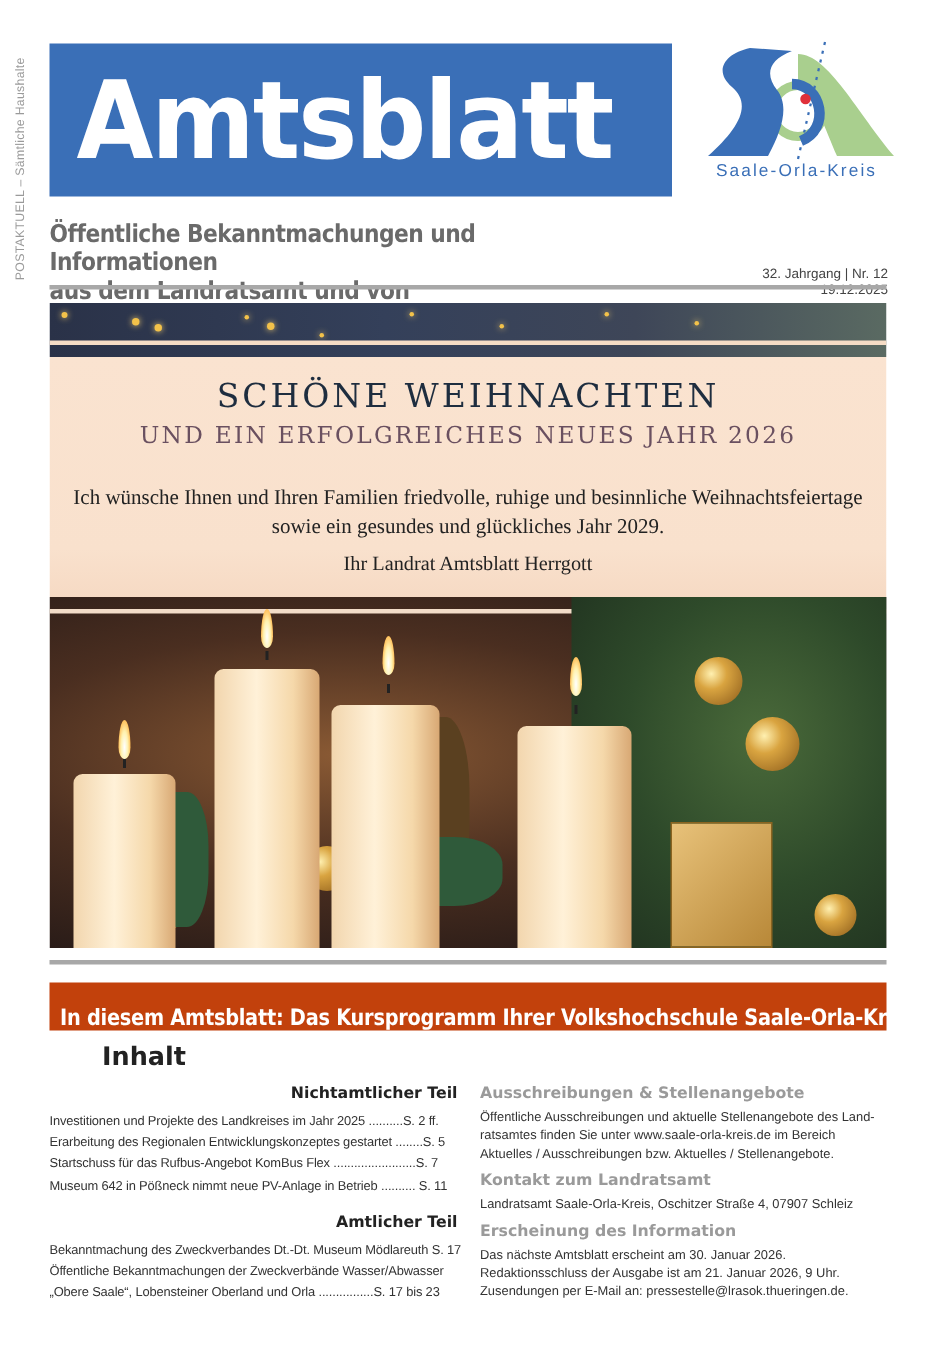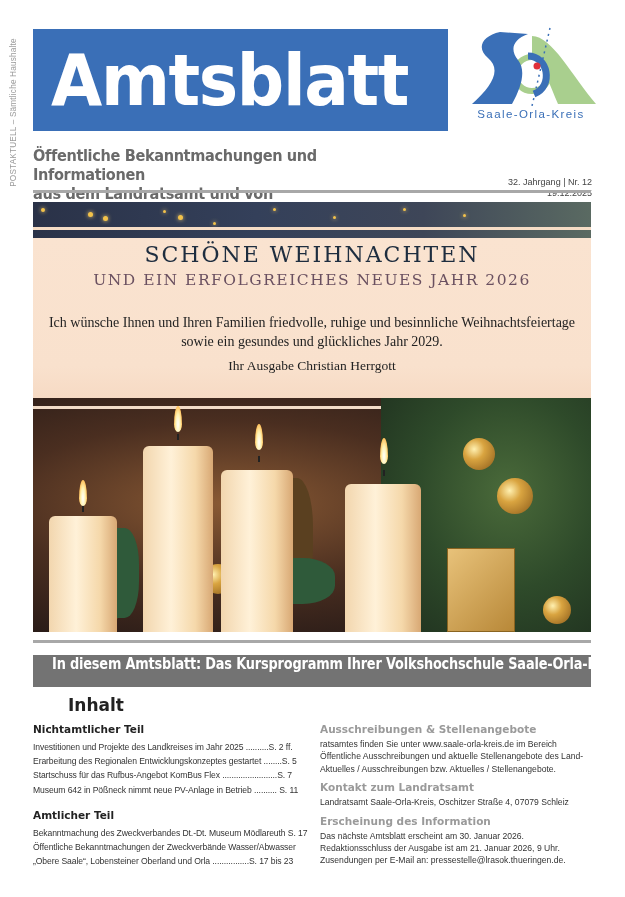--- a/index.html
+++ b/index.html
@@ -49,21 +49,21 @@
       background: linear-gradient(90deg, #2a3248 0%, #34405a 40%, #3e4658 70%, #5a6a62 100%);
     }
     .banner .sky .stripe { position: absolute; left: 0; top: 25px; width: 100%; height: 3px; background: #f5dcc5; }
     .dot { position: absolute; border-radius: 50%; background: #f3c24a; box-shadow: 0 0 4px #f6d070; }
     .banner .greeting {
       position: absolute; left: 0; top: 36px; width: 100%; height: 160px;
       background: linear-gradient(180deg, #fae3d0 0%, #f9e1cd 80%, #f6dac4 100%);
       text-align: center;
     }
     .g-head1 {
-      margin-top: 4px; font-family: "DejaVu Serif", serif; color: #1e2d3f;
+      margin-top: 14px; font-family: "DejaVu Serif", serif; color: #1e2d3f;
       font-size: 22px; letter-spacing: 2px; font-weight: normal;
     }
     .g-head2 {
       margin-top: 4px; font-family: "DejaVu Serif", serif; color: #6a5060;
       font-size: 15.5px; letter-spacing: 1.5px;
     }
     .g-body {
       margin-top: 24px; font-family: "Liberation Serif", serif; color: #222; font-size: 14px; line-height: 19px;
     }
     .g-sign {
@@ -92,31 +92,31 @@
       background: radial-gradient(circle at 35% 35%, #fff0b0 0%, #d9a440 35%, #8a5a1a 100%);
     }
     .gift {
       position: absolute; background: linear-gradient(135deg, #e8c27a, #b88838); border: 1px solid #8a6420;
     }
     .branch {
       position: absolute; background: #2f5a3a; border-radius: 40%;
     }
 
     .vhs-bar {
-      position: absolute; left: 33px; top: 655px; width: 558px; height: 32px; background: #737373;
-      display: flex; align-items: flex-start; padding-left: 19px;
+      position: absolute; left: 33px; top: 655px; width: 558px; height: 32px; background: #c2410c;
+      display: flex; align-items: flex-end; padding-left: 7px;
     }
     .vhs-bar span {
       color: #fff; font-family: "DejaVu Sans", sans-serif; font-weight: bold; font-size: 15px;
       white-space: nowrap; transform: scaleX(0.86); transform-origin: left center; letter-spacing: -0.2px;
     }
 
     .toc { position: absolute; left: 33px; top: 695px; width: 272px; }
     .toc h2 { font-family: "DejaVu Sans", sans-serif; font-weight: bold; color: #222; font-size: 17px; margin-bottom: 8px; margin-left: 35px; }
-    .toc h3 { font-family: "DejaVu Sans", sans-serif; font-weight: bold; color: #222; font-size: 10.5px; margin-bottom: 5px; }
+    .toc h3 { font-family: "DejaVu Sans", sans-serif; font-weight: bold; color: #222; font-size: 10.5px; margin-bottom: 5px; text-align: right; }
     .toc .item {
       font-family: "Liberation Sans", sans-serif; font-size: 8.6px; color: #333; line-height: 14.2px; white-space: nowrap;
       letter-spacing: -0.1px;
     }
     .toc .sec2 { margin-top: 12px; }
 
     .info { position: absolute; left: 320px; top: 723px; width: 280px; }
     .info h4 {
       font-family: "DejaVu Sans", sans-serif; font-weight: bold; color: #9a9a9a; font-size: 10.5px; margin-bottom: 3px;
     }
@@ -169,21 +169,21 @@
     <div class="dot" style="left:430px;top:12px;width:3px;height:3px;"></div>
     <div class="stripe"></div>
   </div>
   <div class="greeting">
     <div class="g-head1">SCHÖNE WEIHNACHTEN</div>
     <div class="g-head2">UND EIN ERFOLGREICHES NEUES JAHR 2026</div>
     <div class="g-body">
       <div>Ich wünsche Ihnen und Ihren Familien friedvolle, ruhige und besinnliche Weihnachtsfeiertage</div>
       <div>sowie ein gesundes und glückliches Jahr 2029.</div>
     </div>
-    <div class="g-sign">Ihr Ausgabe Christian Herrgott</div>
+    <div class="g-sign">Ihr Landrat Amtsblatt Herrgott</div>
   </div>
   <div class="photo">
     <div class="stripe2"></div>
     <div class="tree"></div>
     <div class="ornament" style="left:430px;top:40px;width:32px;height:32px;"></div>
     <div class="ornament" style="left:464px;top:80px;width:36px;height:36px;"></div>
     <div class="ornament" style="left:60px;top:188px;width:34px;height:34px;"></div>
     <div class="ornament" style="left:170px;top:166px;width:30px;height:30px;"></div>
     <div class="ornament" style="left:510px;top:198px;width:28px;height:28px;"></div>
     <div class="gift" style="left:414px;top:150px;width:68px;height:84px;"></div>
@@ -220,27 +220,27 @@
   <div class="item">Museum 642 in Pößneck nimmt neue PV-Anlage in Betrieb .......... S. 11</div>
   <h3 class="sec2">Amtlicher Teil</h3>
   <div class="item">Bekanntmachung des Zweckverbandes Dt.-Dt. Museum Mödlareuth S. 17</div>
   <div class="item">Öffentliche Bekanntmachungen der Zweckverbände Wasser/Abwasser</div>
   <div class="item">„Obere Saale“, Lobensteiner Oberland und Orla ................S. 17 bis 23</div>
 </div>
 
 <div class="info">
   <div class="block">
     <h4>Ausschreibungen &amp; Stellenangebote</h4>
+    <p>Öffentliche Ausschreibungen und aktuelle Stellenangebote des Land-</p>
     <p>ratsamtes finden Sie unter www.saale-orla-kreis.de im Bereich</p>
-    <p>Öffentliche Ausschreibungen und aktuelle Stellenangebote des Land-</p>
     <p>Aktuelles / Ausschreibungen bzw. Aktuelles / Stellenangebote.</p>
   </div>
   <div class="block">
     <h4>Kontakt zum Landratsamt</h4>
-    <p>Landratsamt Saale-Orla-Kreis, Oschitzer Straße 4, 07079 Schleiz</p>
+    <p>Landratsamt Saale-Orla-Kreis, Oschitzer Straße 4, 07907 Schleiz</p>
   </div>
   <div class="block">
     <h4>Erscheinung des Information</h4>
     <p>Das nächste Amtsblatt erscheint am 30. Januar 2026.</p>
     <p>Redaktionsschluss der Ausgabe ist am 21. Januar 2026, 9 Uhr.</p>
     <p>Zusendungen per E-Mail an: pressestelle@lrasok.thueringen.de.</p>
   </div>
 </div>
 
 </body></html>

